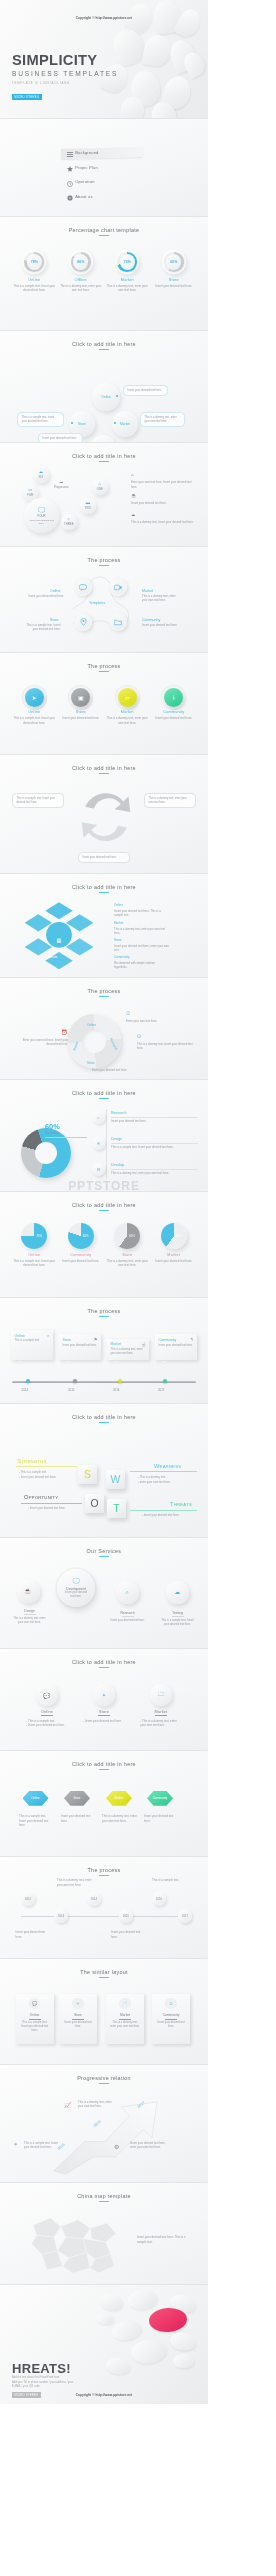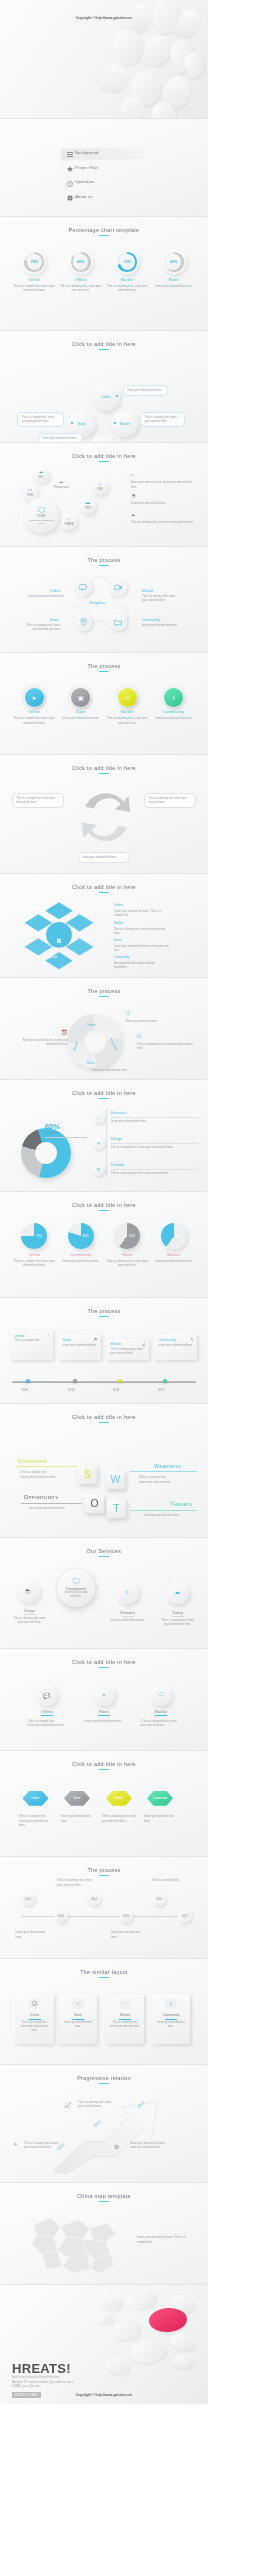--- a/index.html
+++ b/index.html
@@ -255,20 +255,26 @@
     <div class="petal" style="left:144px;top:35px;width:26px;height:31px;transform:rotate(10deg)"></div>
     <div class="petal" style="left:171px;top:40px;width:24px;height:31px;transform:rotate(-20deg)"></div>
     <div class="petal" style="left:104px;top:64px;width:22.5px;height:28px;transform:rotate(22deg)"></div>
     <div class="petal" style="left:131px;top:71px;width:29px;height:35px;transform:rotate(-6deg)"></div>
     <div class="petal" style="left:164px;top:76px;width:26px;height:33px;transform:rotate(14deg)"></div>
     <div class="petal" style="left:185px;top:52px;width:19px;height:24px;transform:rotate(-26deg)"></div>
     <div class="petal" style="left:121px;top:97px;width:22.5px;height:26px;transform:rotate(8deg)"></div>
     <div class="petal" style="left:152px;top:102px;width:24px;height:28px;transform:rotate(-16deg)"></div>
   </div>
   <div class="copyright cov-copy">Copyright © http://www.pptstore.net</div>
+  <div class="cover-text">
+    <div class="cover-h1">SIMPLICITY</div>
+    <div class="cover-h2">BUSINESS TEMPLATES</div>
+    <div class="cover-h3">TEMPLATE @ LINXIAOLIANG</div>
+    <div class="cover-badge">MICRO STEREO</div>
+  </div>
 </section>
 
 <section class="slide" id="agenda">
   <div class="agenda-list">
     <div class="agenda-row active">
       <div class="ribbon"></div>
       <div class="agenda-ico">
         <svg width="6" height="5.2" viewBox="0 0 7 6">
             <g fill="#7d8287">
               <rect y="0" width="7" height="1"></rect>
@@ -615,20 +621,21 @@
     <span class="legend-ico">✳</span>
     <div class="legend-t">Design</div>
     <div class="legend-d">This is a sample text. Insert your desired text here.</div>
   </div>
   <div class="legend-item" style="top:83px">
     <span class="legend-ico">⚙</span>
     <div class="legend-t">Develop</div>
     <div class="legend-d">This is a dummy text, enter your own text here.</div>
   </div>
 
+  <div class="watermark" style="bottom:-1.7px">PPTSTORE</div>
 </section>
 
 <section class="slide" id="pies">
   <div class="slide-title">Click to add title in here</div>
   <div class="title-underline"></div>
   <div class="cols4" style="margin-top:12px">
     <div class="col">
       <div class="pie" style="background:conic-gradient(#4cc1e6 0deg 270deg,#eceeef 270deg 360deg)">
         <span class="pv">75%</span>
       </div>

